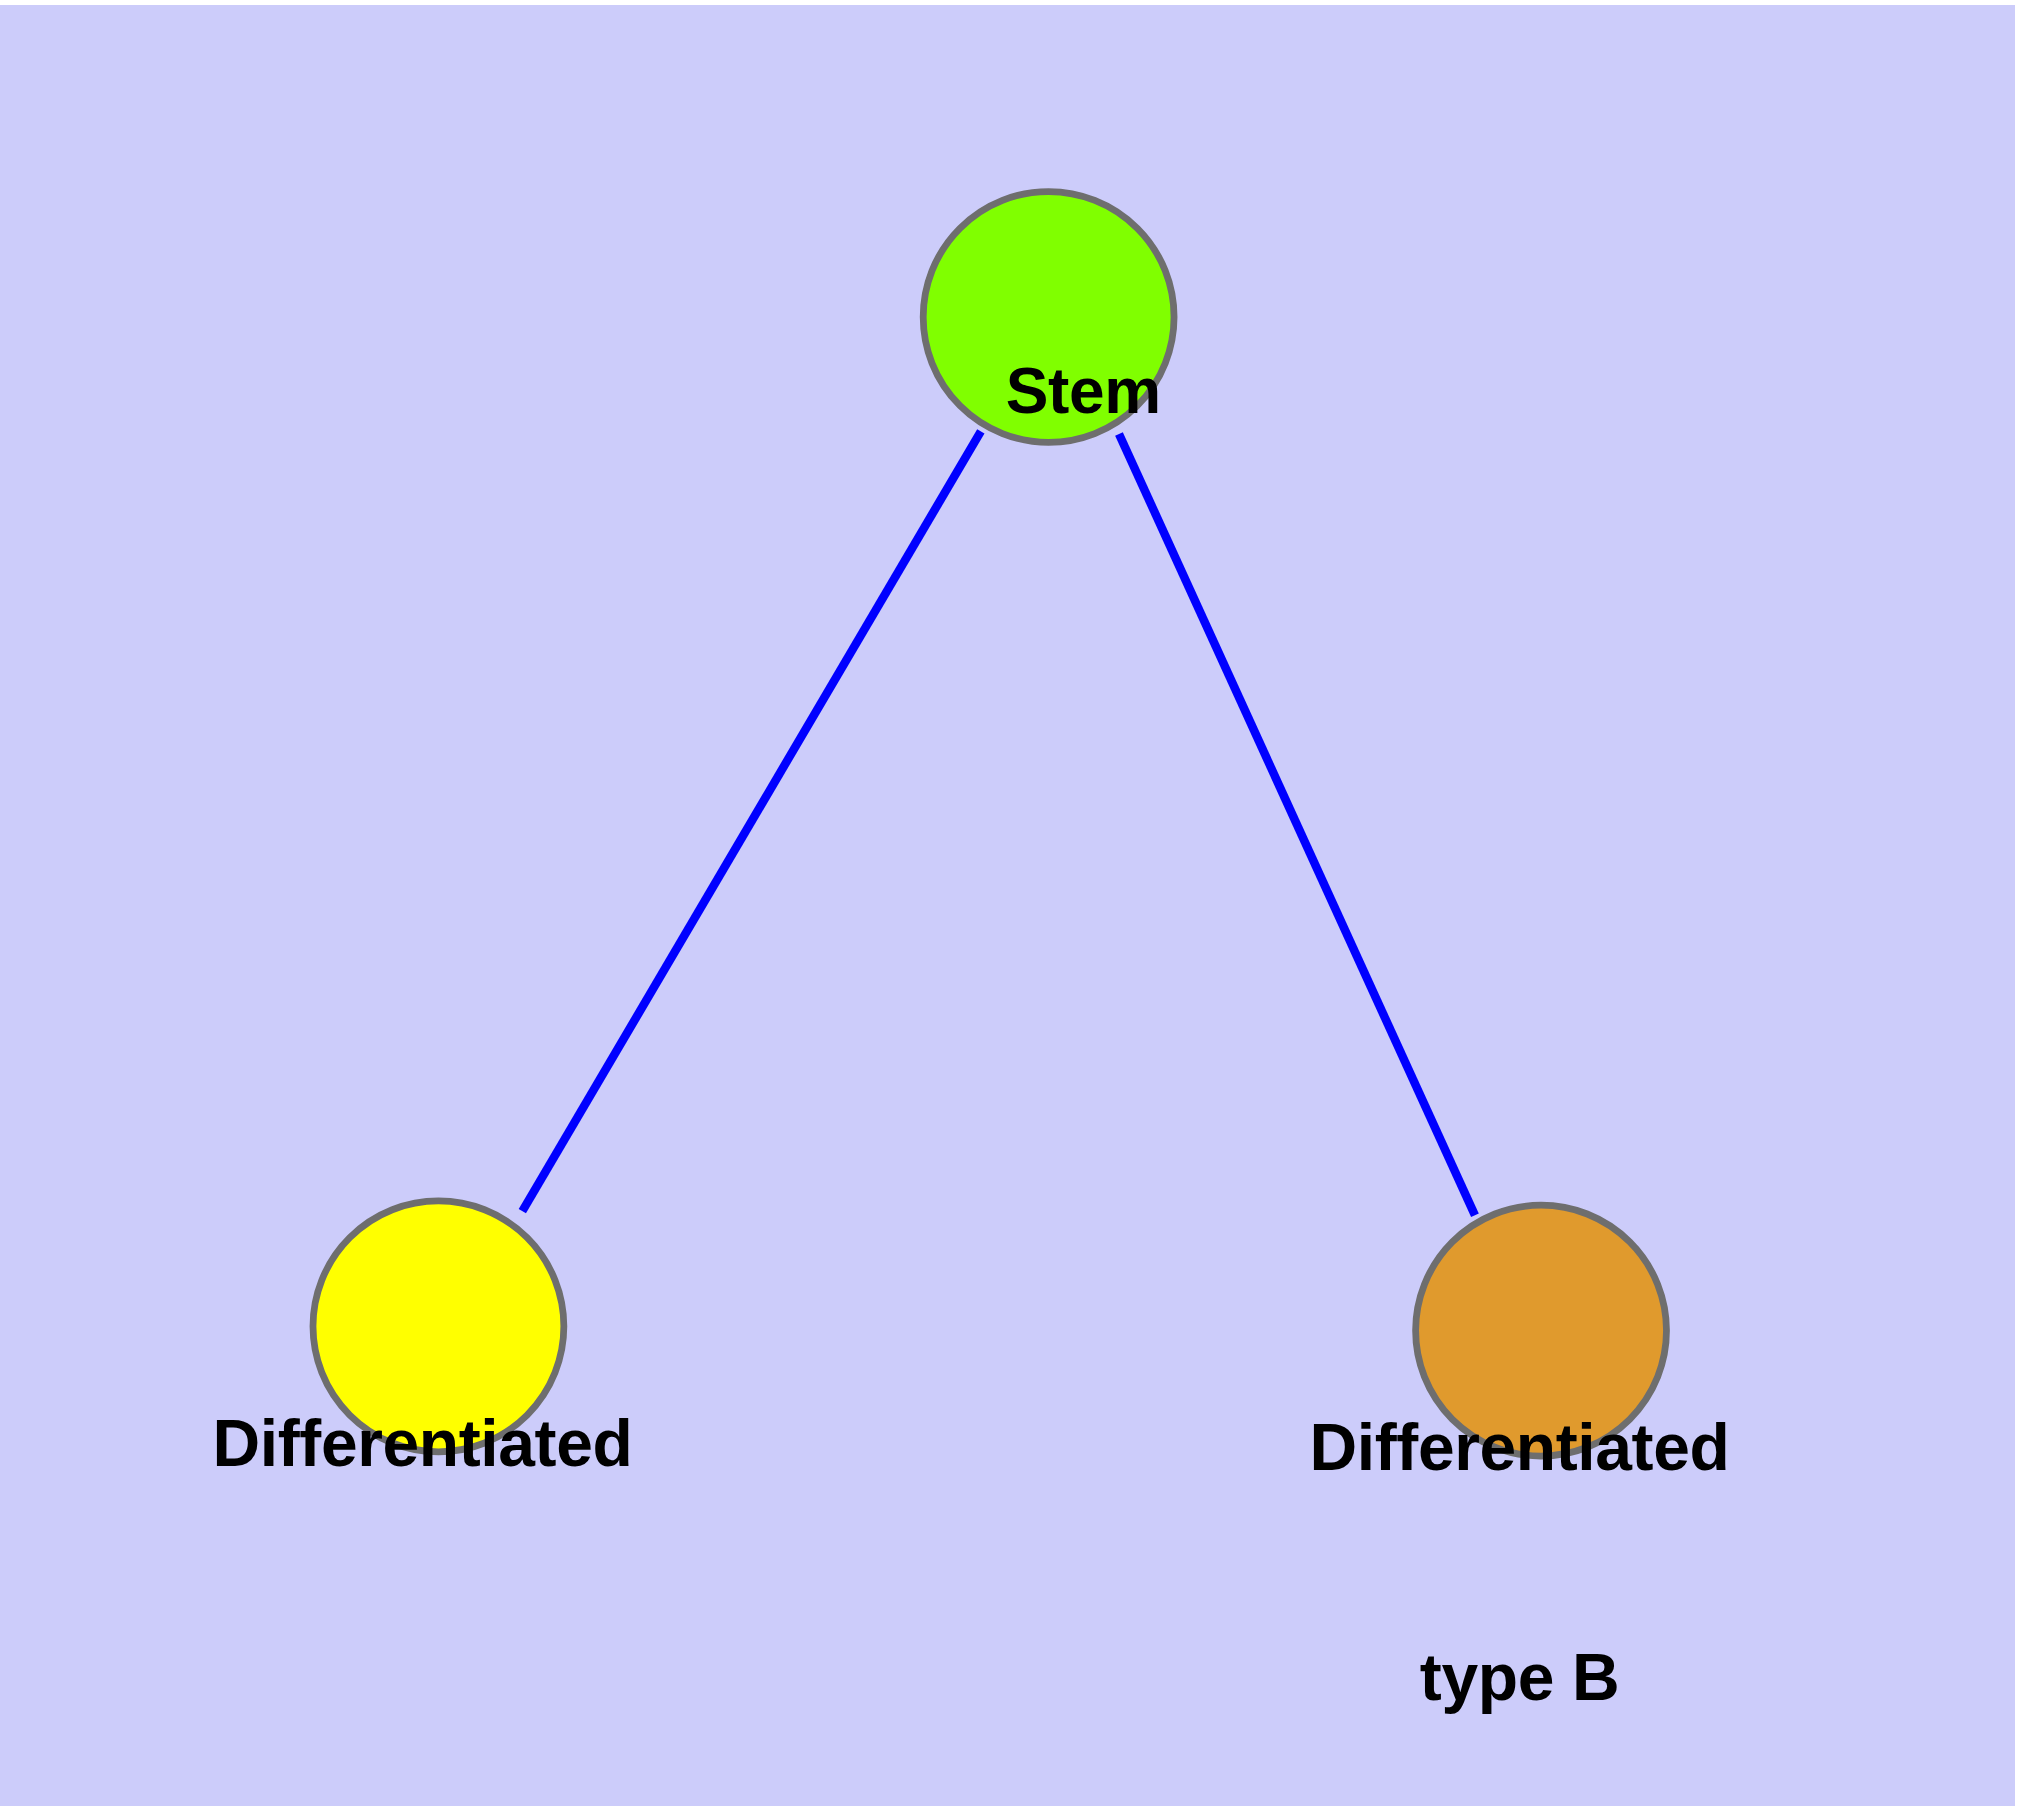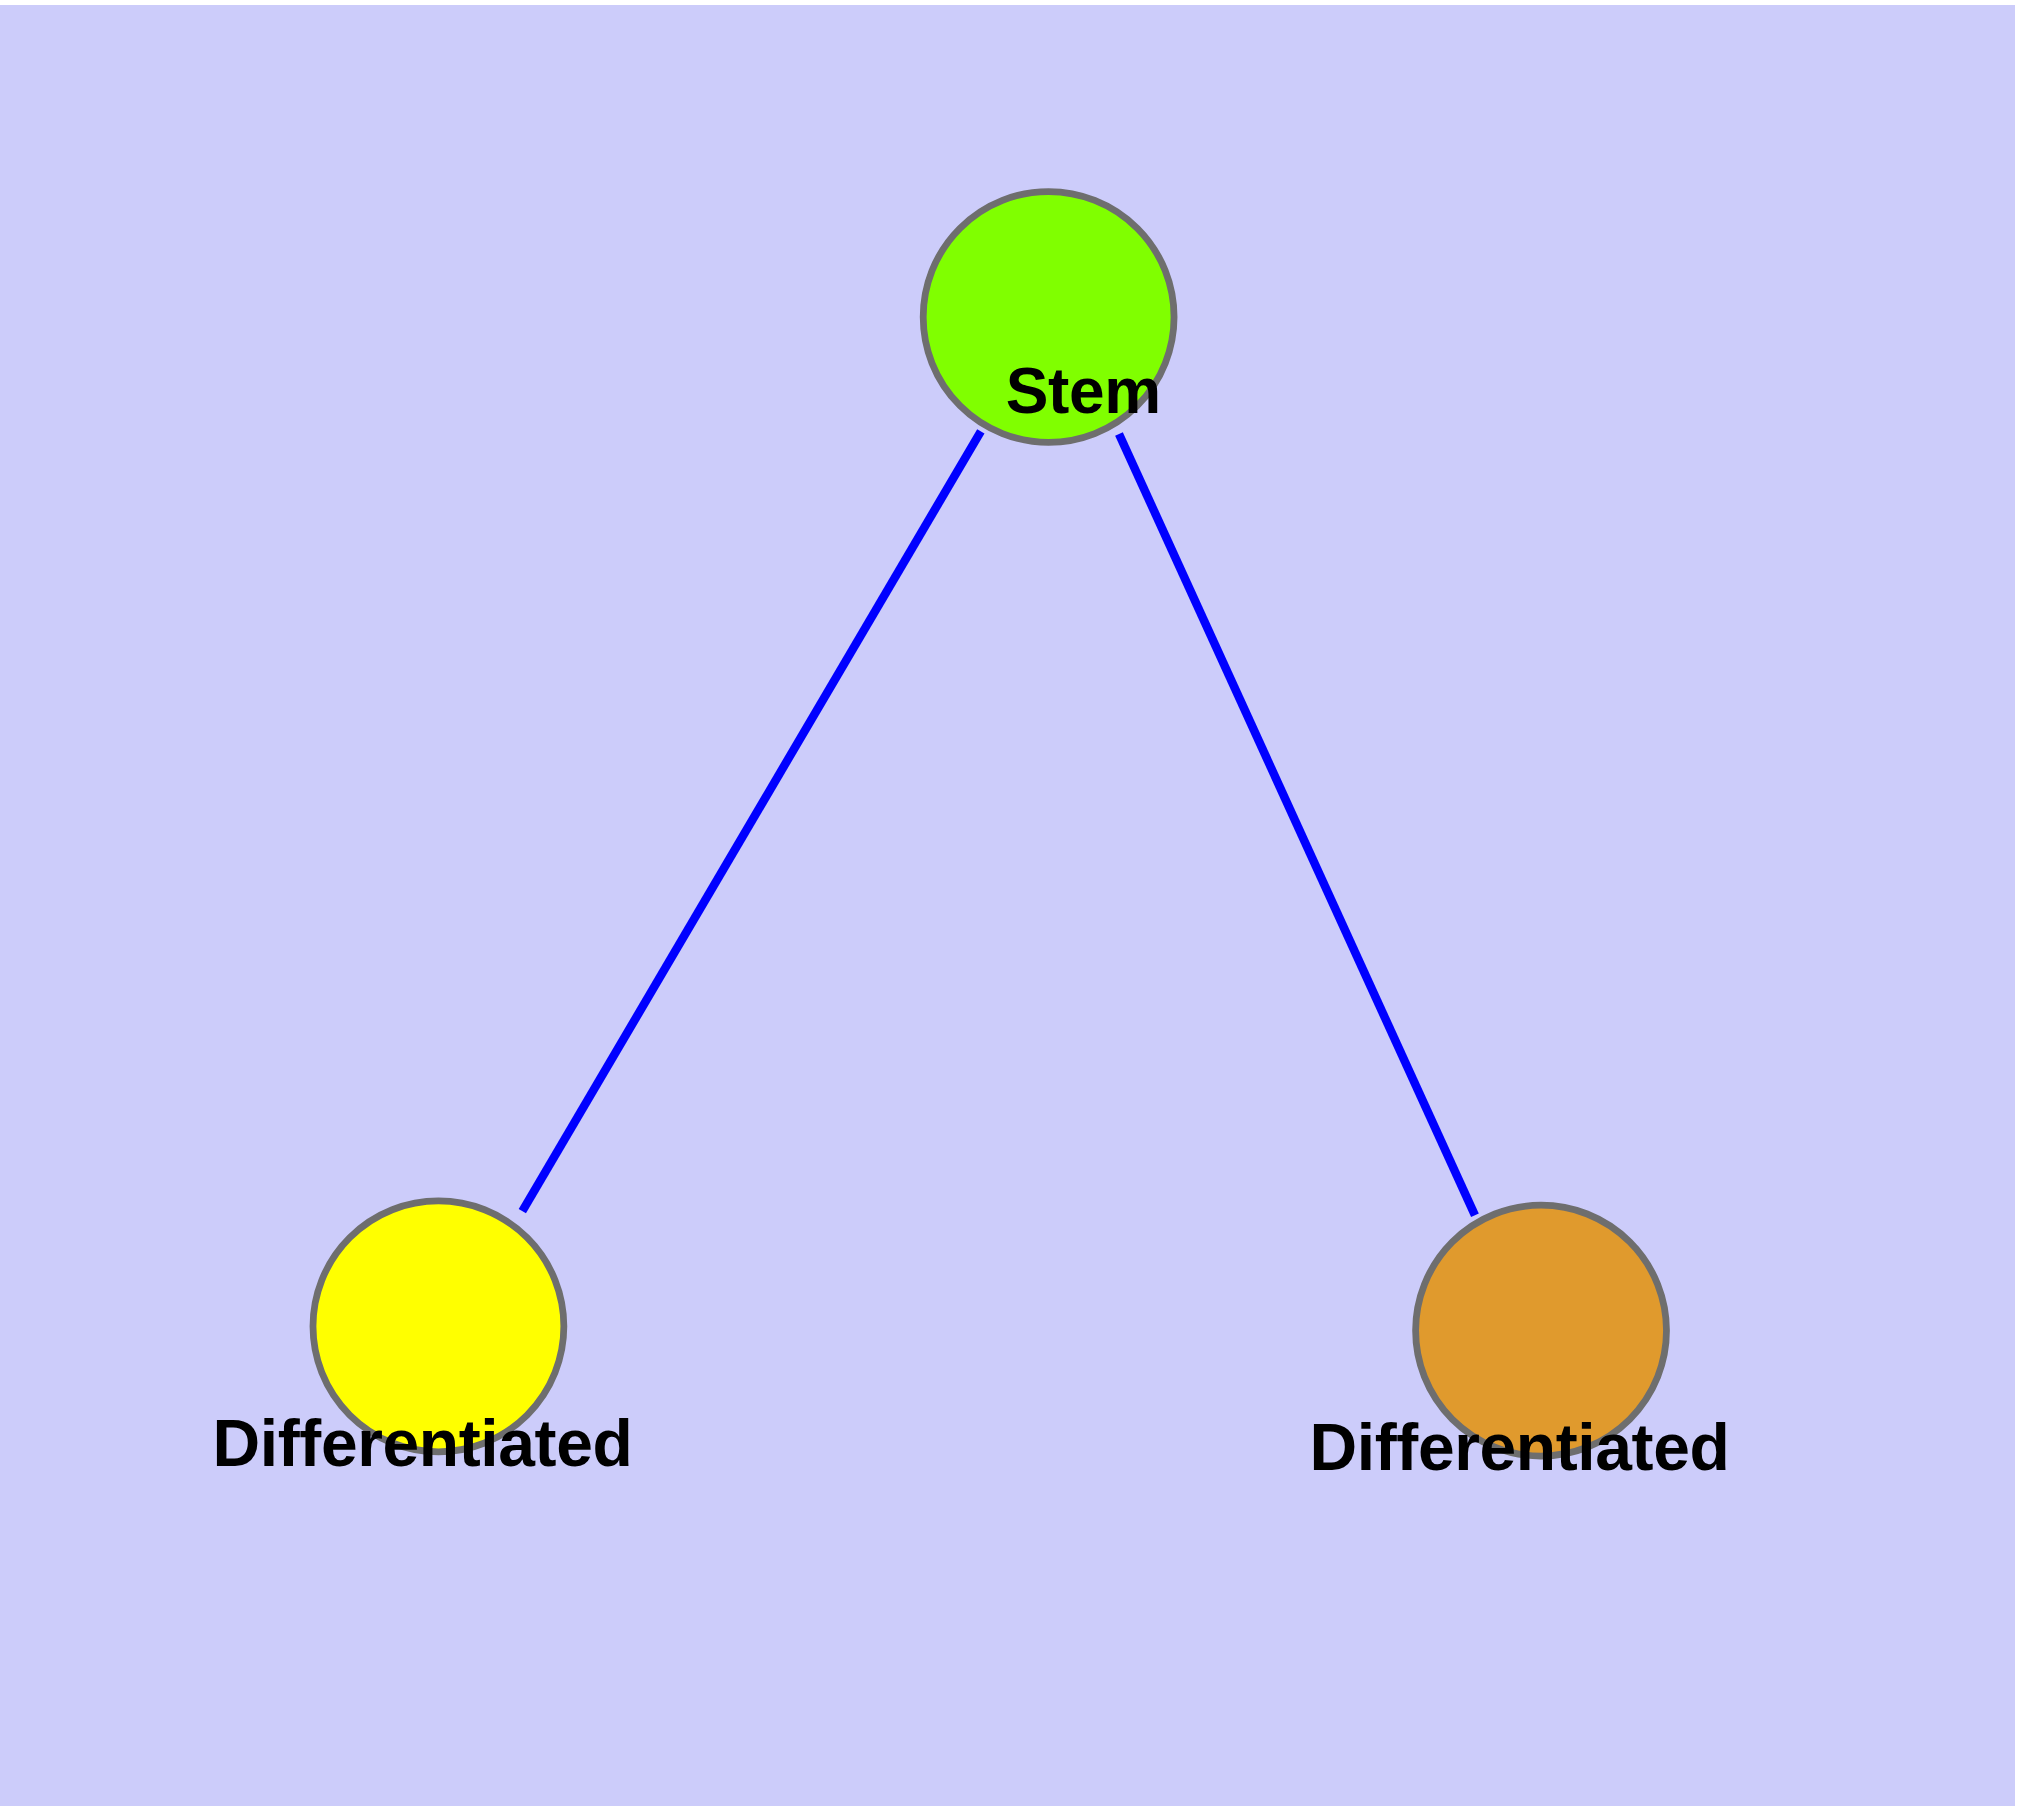--- a/index.html
+++ b/index.html
@@ -88,16 +88,17 @@
   <div class="node-label label-stem">
     <span>Stem</span>
   </div>
 
   <div class="node-label label-a">
     <div>Differentiated</div>
   </div>
 
   <div class="node-label label-b">
     <div>Differentiated</div>
+    <div>type B</div>
   </div>
 
 </div>
 
 
 </body></html>

